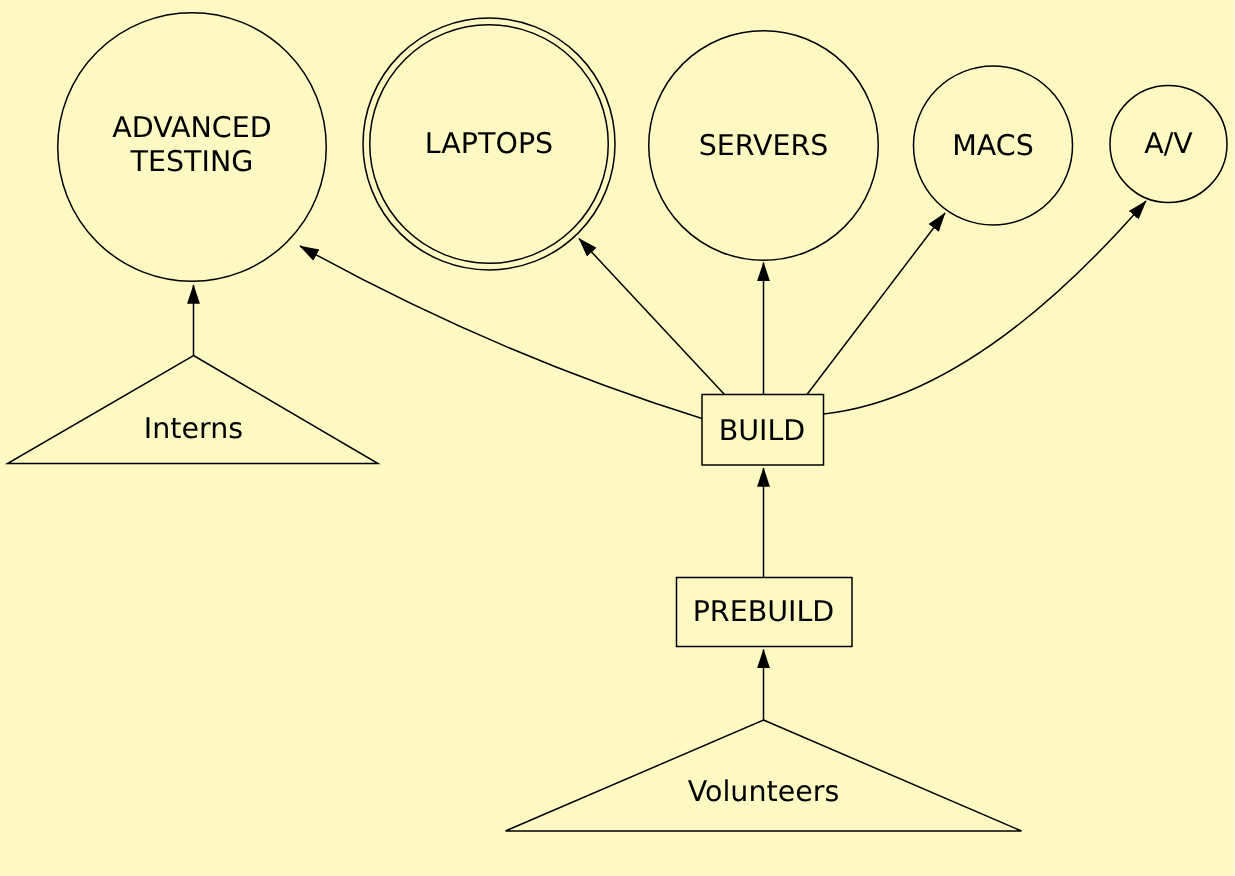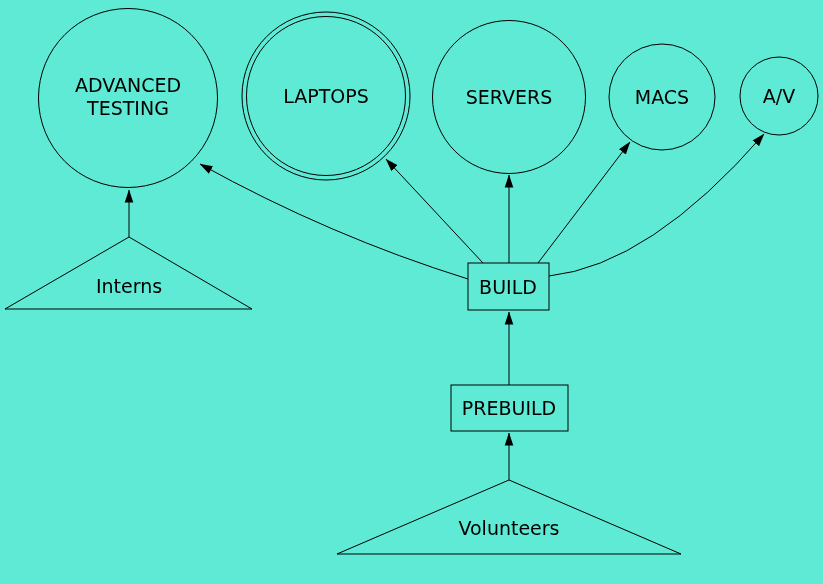--- a/index.html
+++ b/index.html
@@ -4,21 +4,21 @@
 <style>
   html, body {
     margin: 0;
     padding: 0;
     background: #ffffff;
   }
   .canvas {
     position: relative;
     width: 823px;
     height: 584px;
-    background: #5eead4;
+    background: #fef9c3;
     overflow: hidden;
   }
   svg {
     display: block;
   }
   .shape {
     fill: none;
     stroke: #000000;
     stroke-width: 1;
   }

